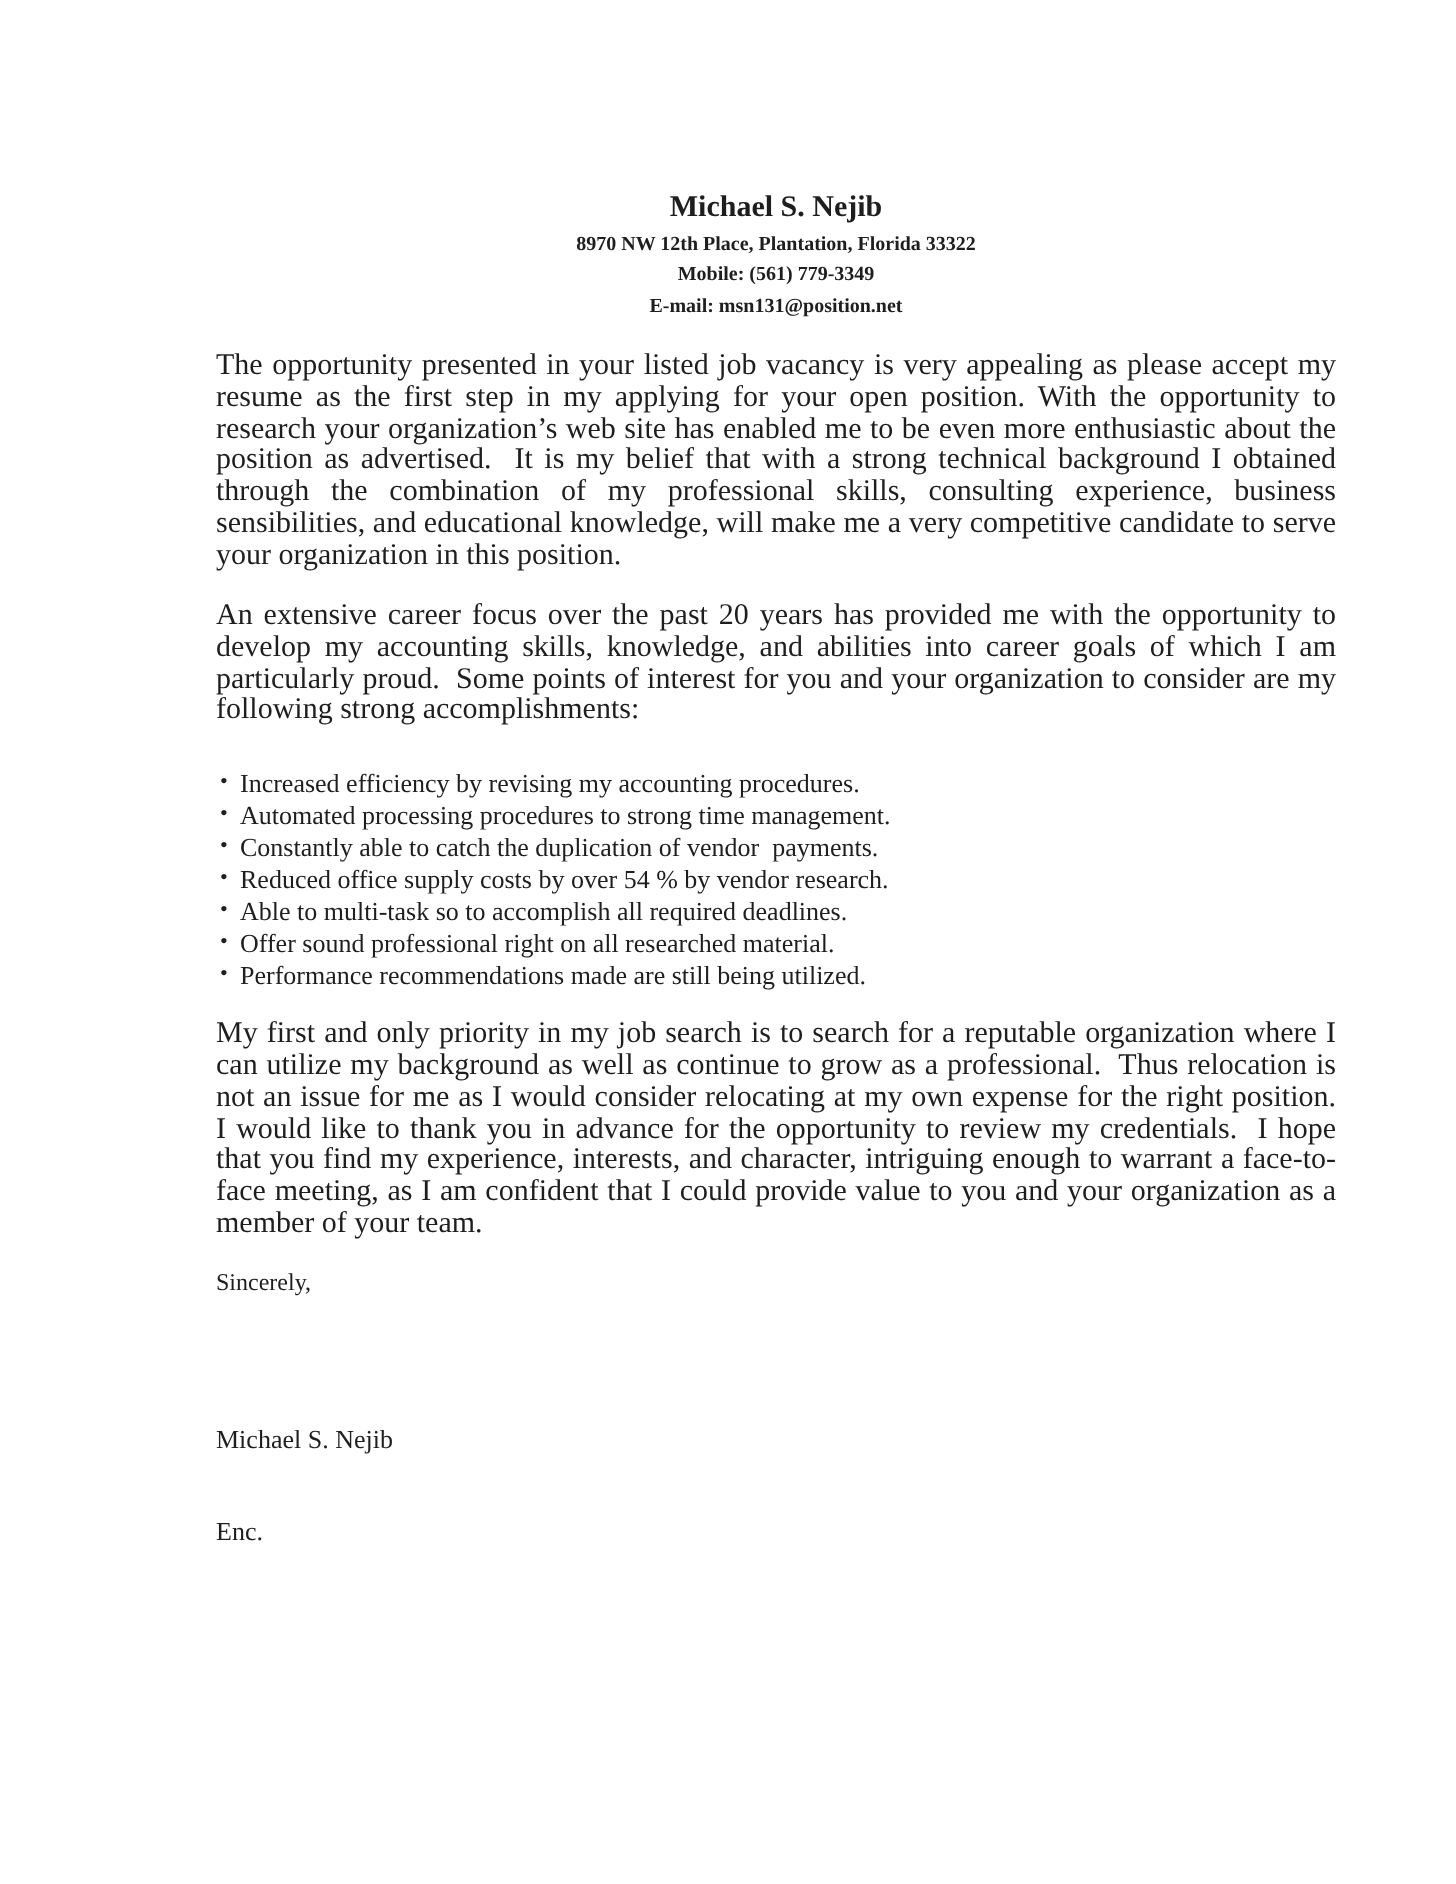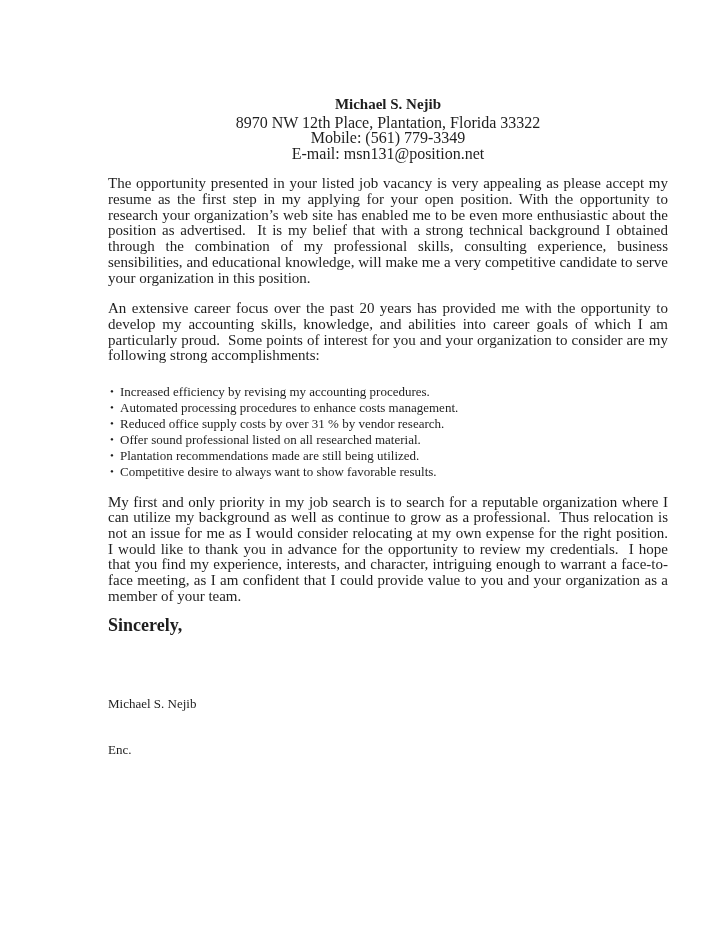--- a/index.html
+++ b/index.html
@@ -25,21 +25,22 @@
   .letter-header {
     text-align: center;
     line-height: 15.6px;
   }
   .sender-name {
     font-size: 15px;
     font-weight: bold;
     margin-bottom: 2px;
   }
   .sender-line {
-    font-size: 16px;
+    font-size: 10px;
+    font-weight: bold;
   }
   .salutation {
     margin: 88px 0 0 0;
     font-size: 13px;
     line-height: 15.7px;
   }
   .para {
     margin: 15px 0 0 0;
     font-size: 15px;
     line-height: 15.7px;
@@ -60,23 +61,22 @@
   }
   .bullets li::before {
     content: "\2022";
     position: absolute;
     left: 2px;
     top: 0;
     font-size: 11px;
   }
   .closing {
     margin: 14px 0 0 0;
-    font-size: 18px;
+    font-size: 12px;
     line-height: 15.7px;
-    font-weight: bold;
   }
   .signature {
     margin: 62px 0 0 0;
     font-size: 13px;
     line-height: 15.7px;
   }
   .enclosure {
     margin: 30px 0 0 0;
     font-size: 13px;
     line-height: 15.7px;
@@ -94,25 +94,26 @@
     <div class="sender-line">E-mail: msn131@position.net</div>
   </header>
 
 
   <p class="para">The opportunity presented in your listed job vacancy is very appealing as please accept my resume as the first step in my applying for your open position. With the opportunity to research your organization’s web site has enabled me to be even more enthusiastic about the position as advertised.  It is my belief that with a strong technical background I obtained through the combination of my professional skills, consulting experience, business sensibilities, and educational knowledge, will make me a very competitive candidate to serve your organization in this position.</p>
 
   <p class="para">An extensive career focus over the past 20 years has provided me with the opportunity to develop my accounting skills, knowledge, and abilities into career goals of which I am particularly proud.  Some points of interest for you and your organization to consider are my following strong accomplishments:</p>
 
   <ul class="bullets">
     <li>Increased efficiency by revising my accounting procedures.</li>
-    <li>Automated processing procedures to enhance costs management.</li>
-    <li>Reduced office supply costs by over 31 % by vendor research.</li>
-    <li>Offer sound professional listed on all researched material.</li>
-    <li>Plantation recommendations made are still being utilized.</li>
-    <li>Competitive desire to always want to show favorable results.</li>
+    <li>Automated processing procedures to strong time management.</li>
+    <li>Constantly able to catch the duplication of vendor  payments.</li>
+    <li>Reduced office supply costs by over 54 % by vendor research.</li>
+    <li>Able to multi-task so to accomplish all required deadlines.</li>
+    <li>Offer sound professional right on all researched material.</li>
+    <li>Performance recommendations made are still being utilized.</li>
   </ul>
 
   <p class="para">My first and only priority in my job search is to search for a reputable organization where I can utilize my background as well as continue to grow as a professional.  Thus relocation is not an issue for me as I would consider relocating at my own expense for the right position.  I would like to thank you in advance for the opportunity to review my credentials.  I hope that you find my experience, interests, and character, intriguing enough to warrant a face-to-face meeting, as I am confident that I could provide value to you and your organization as a member of your team.</p>
 
   <p class="closing">Sincerely,</p>
 
   <p class="signature">Michael S. Nejib</p>
 
   <p class="enclosure">Enc.</p>
 

